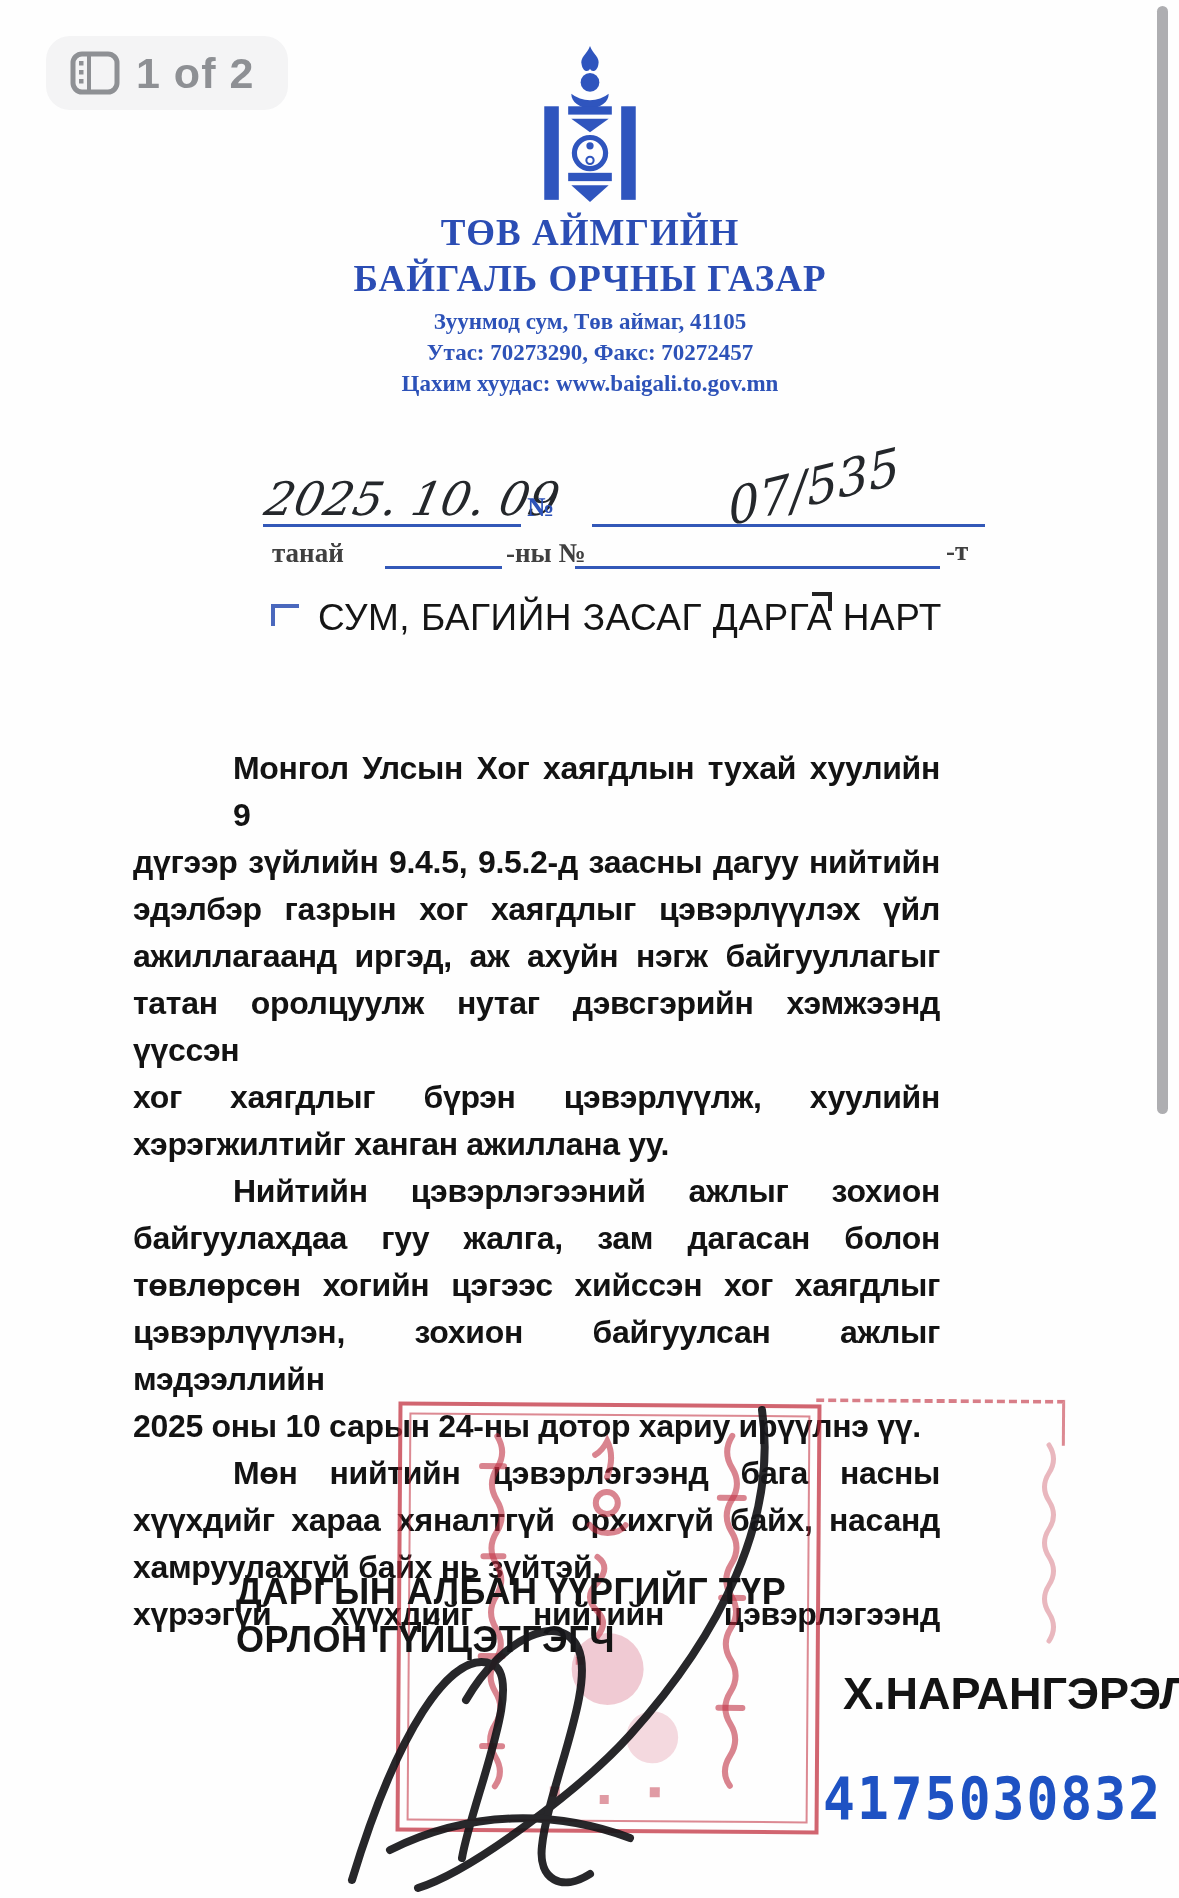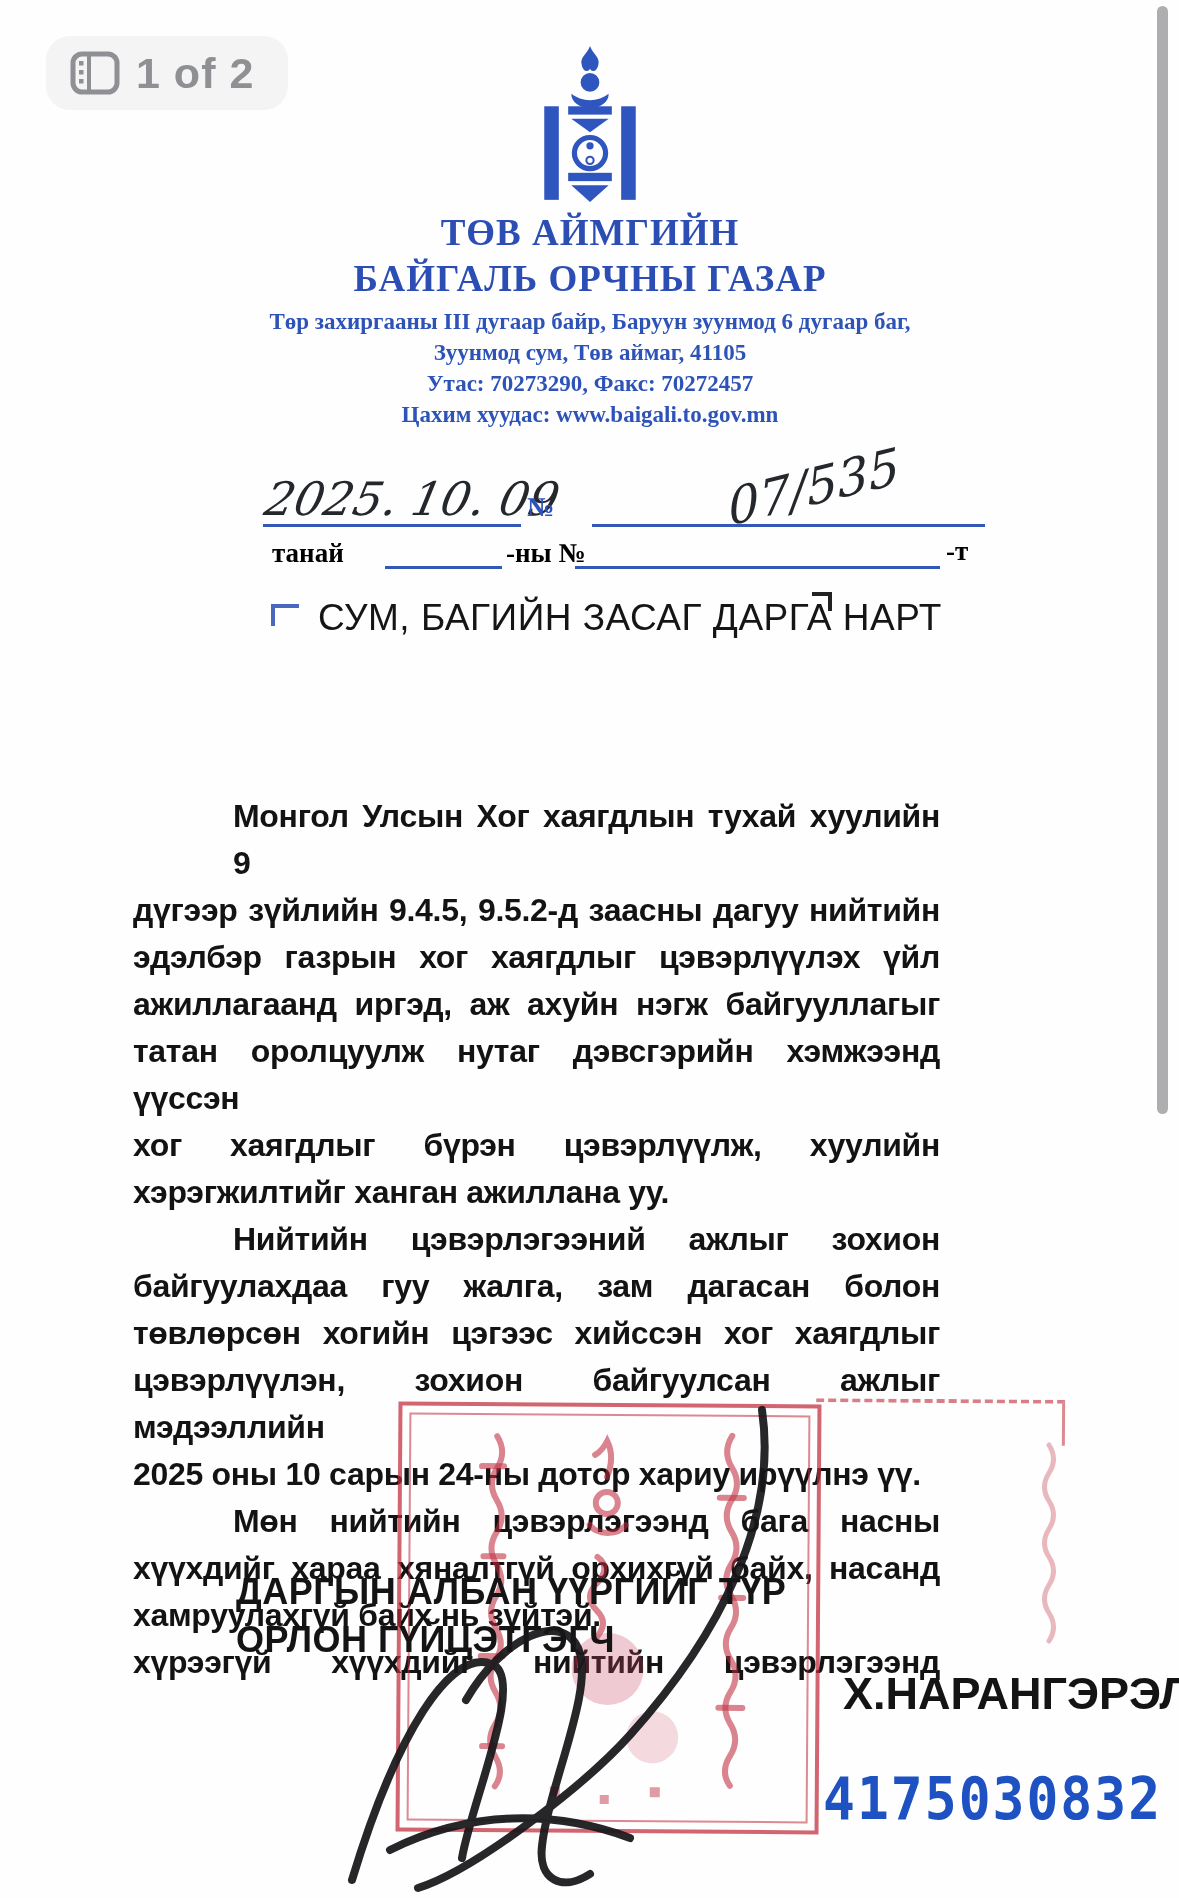--- a/index.html
+++ b/index.html
@@ -24,32 +24,32 @@
   .hw-date{position:absolute;left:266px;top:472px;font-size:46px;transform:skewX(-12deg);}
   .hw-num{position:absolute;left:726px;top:458px;font-size:50px;transform:rotate(-14deg) skewX(-10deg);}
   .no-label{position:absolute;left:527px;top:492px;font-family:"Liberation Serif","DejaVu Serif",serif;
             font-weight:700;font-size:27px;color:#2d52b8;}
   .uline{position:absolute;height:0;border-bottom:3px solid #3358b8;}
   .ul-a1{left:263px;top:524px;width:258px;}
   .ul-a2{left:592px;top:524px;width:393px;}
   .ul-b1{left:385px;top:566px;width:117px;}
   .ul-b2{left:575px;top:566px;width:365px;}
   .blue-serif{font-family:"Liberation Serif","DejaVu Serif",serif;font-weight:700;
-              font-size:27px;color:#000000;}
+              font-size:27px;color:#404040;}
   .tanai{position:absolute;left:272px;top:538px;}
   .nyno{position:absolute;left:506px;top:538px;}
   .tsuf{position:absolute;left:946px;top:536px;}
   
   .rec-head{position:absolute;left:318px;top:597px;font-size:37px;font-weight:400;
             color:#151515;letter-spacing:.5px;}
   .brk{position:absolute;}
   .brk-l{left:271px;top:604px;width:24px;height:18px;border-top:4px solid #4a68bd;border-left:4px solid #4a68bd;}
   .brk-r{left:812px;top:592px;width:16px;height:15px;border-top:4px solid #222;border-right:4px solid #222;}
   
-  .bodytext{position:absolute;left:133px;top:745px;width:807px;z-index:1;margin-top:48px;}
+  .bodytext{position:absolute;left:133px;top:745px;width:807px;z-index:1;}
   .bline{font-size:32px;line-height:47px;font-weight:700;color:#131313;letter-spacing:-.3px;
          text-align:justify;text-align-last:justify;white-space:normal;}
   .bline.first{padding-left:100px;}
   .bline.last{text-align-last:left;}
   
   .sig-title{position:absolute;left:236px;top:1568px;font-size:36px;line-height:48px;
              font-weight:700;color:#141414;z-index:3;letter-spacing:.5px;}
   .sig-name{position:absolute;left:843px;top:1668px;font-size:45px;font-weight:700;
             color:#141414;z-index:3;}
   
@@ -100,21 +100,20 @@
       <rect x="25" y="122" width="42" height="8" stroke="none"></rect>
       <path d="M28 134 L64 134 L46 150 Z" stroke="none"></path>
     </g>
   </svg>
 
   <div class="org">
     <div>ТӨВ АЙМГИЙН</div>
     <div>БАЙГАЛЬ ОРЧНЫ ГАЗАР</div>
   </div>
   <div class="addr">
-    <div>Төр захиргааны III дугаар байр, Баруун зуунмод 6 дугаар баг,</div>
     <div>Зуунмод сум, Төв аймаг, 41105</div>
     <div>Утас: 70273290, Факс: 70272457</div>
     <div>Цахим хуудас: www.baigali.to.gov.mn</div>
   </div>
 
   <div class="hw hw-date">2025. 10. 09</div>
   <div class="no-label">№</div>
   <div class="hw hw-num">07/535</div>
   <div class="uline ul-a1"></div>
   <div class="uline ul-a2"></div>

